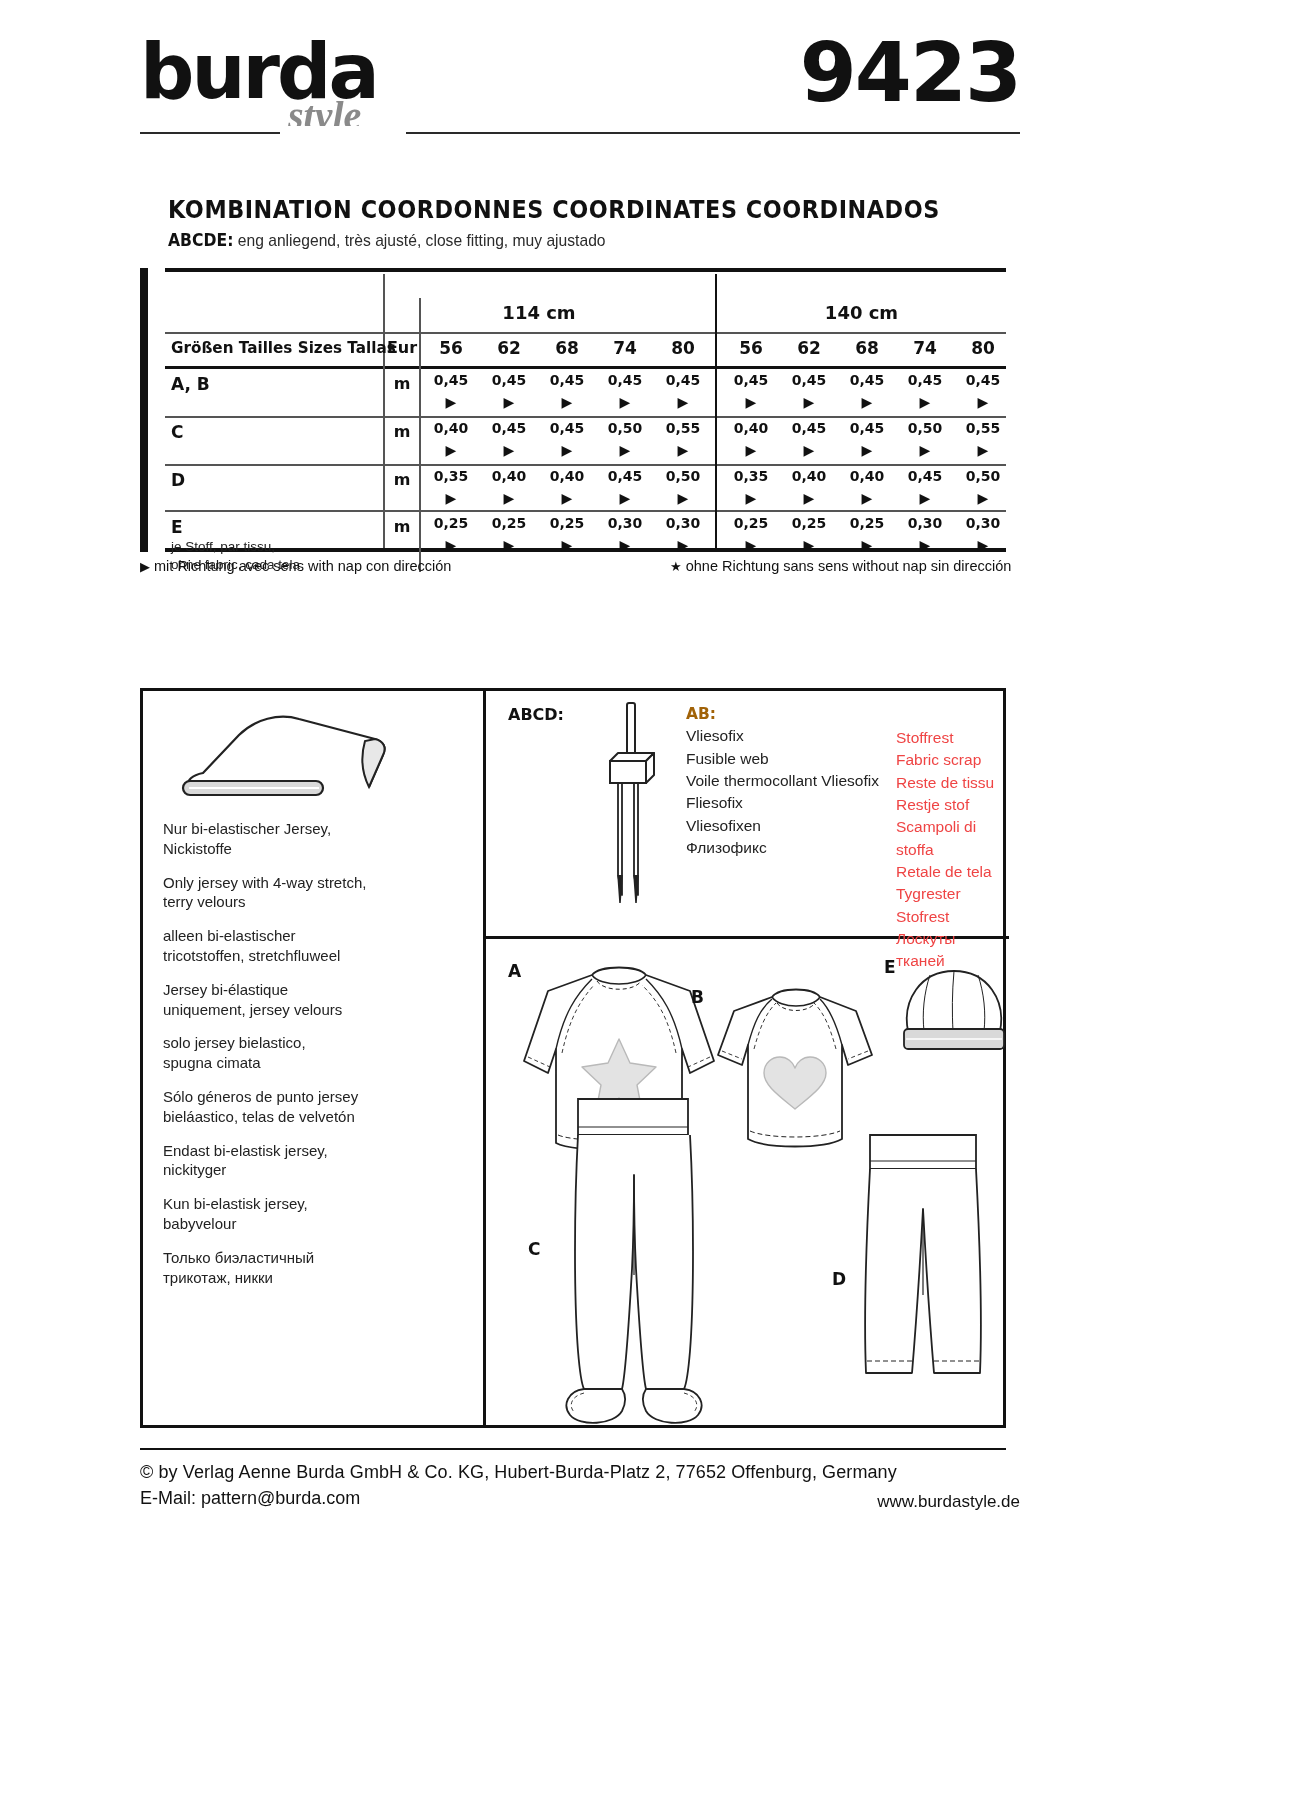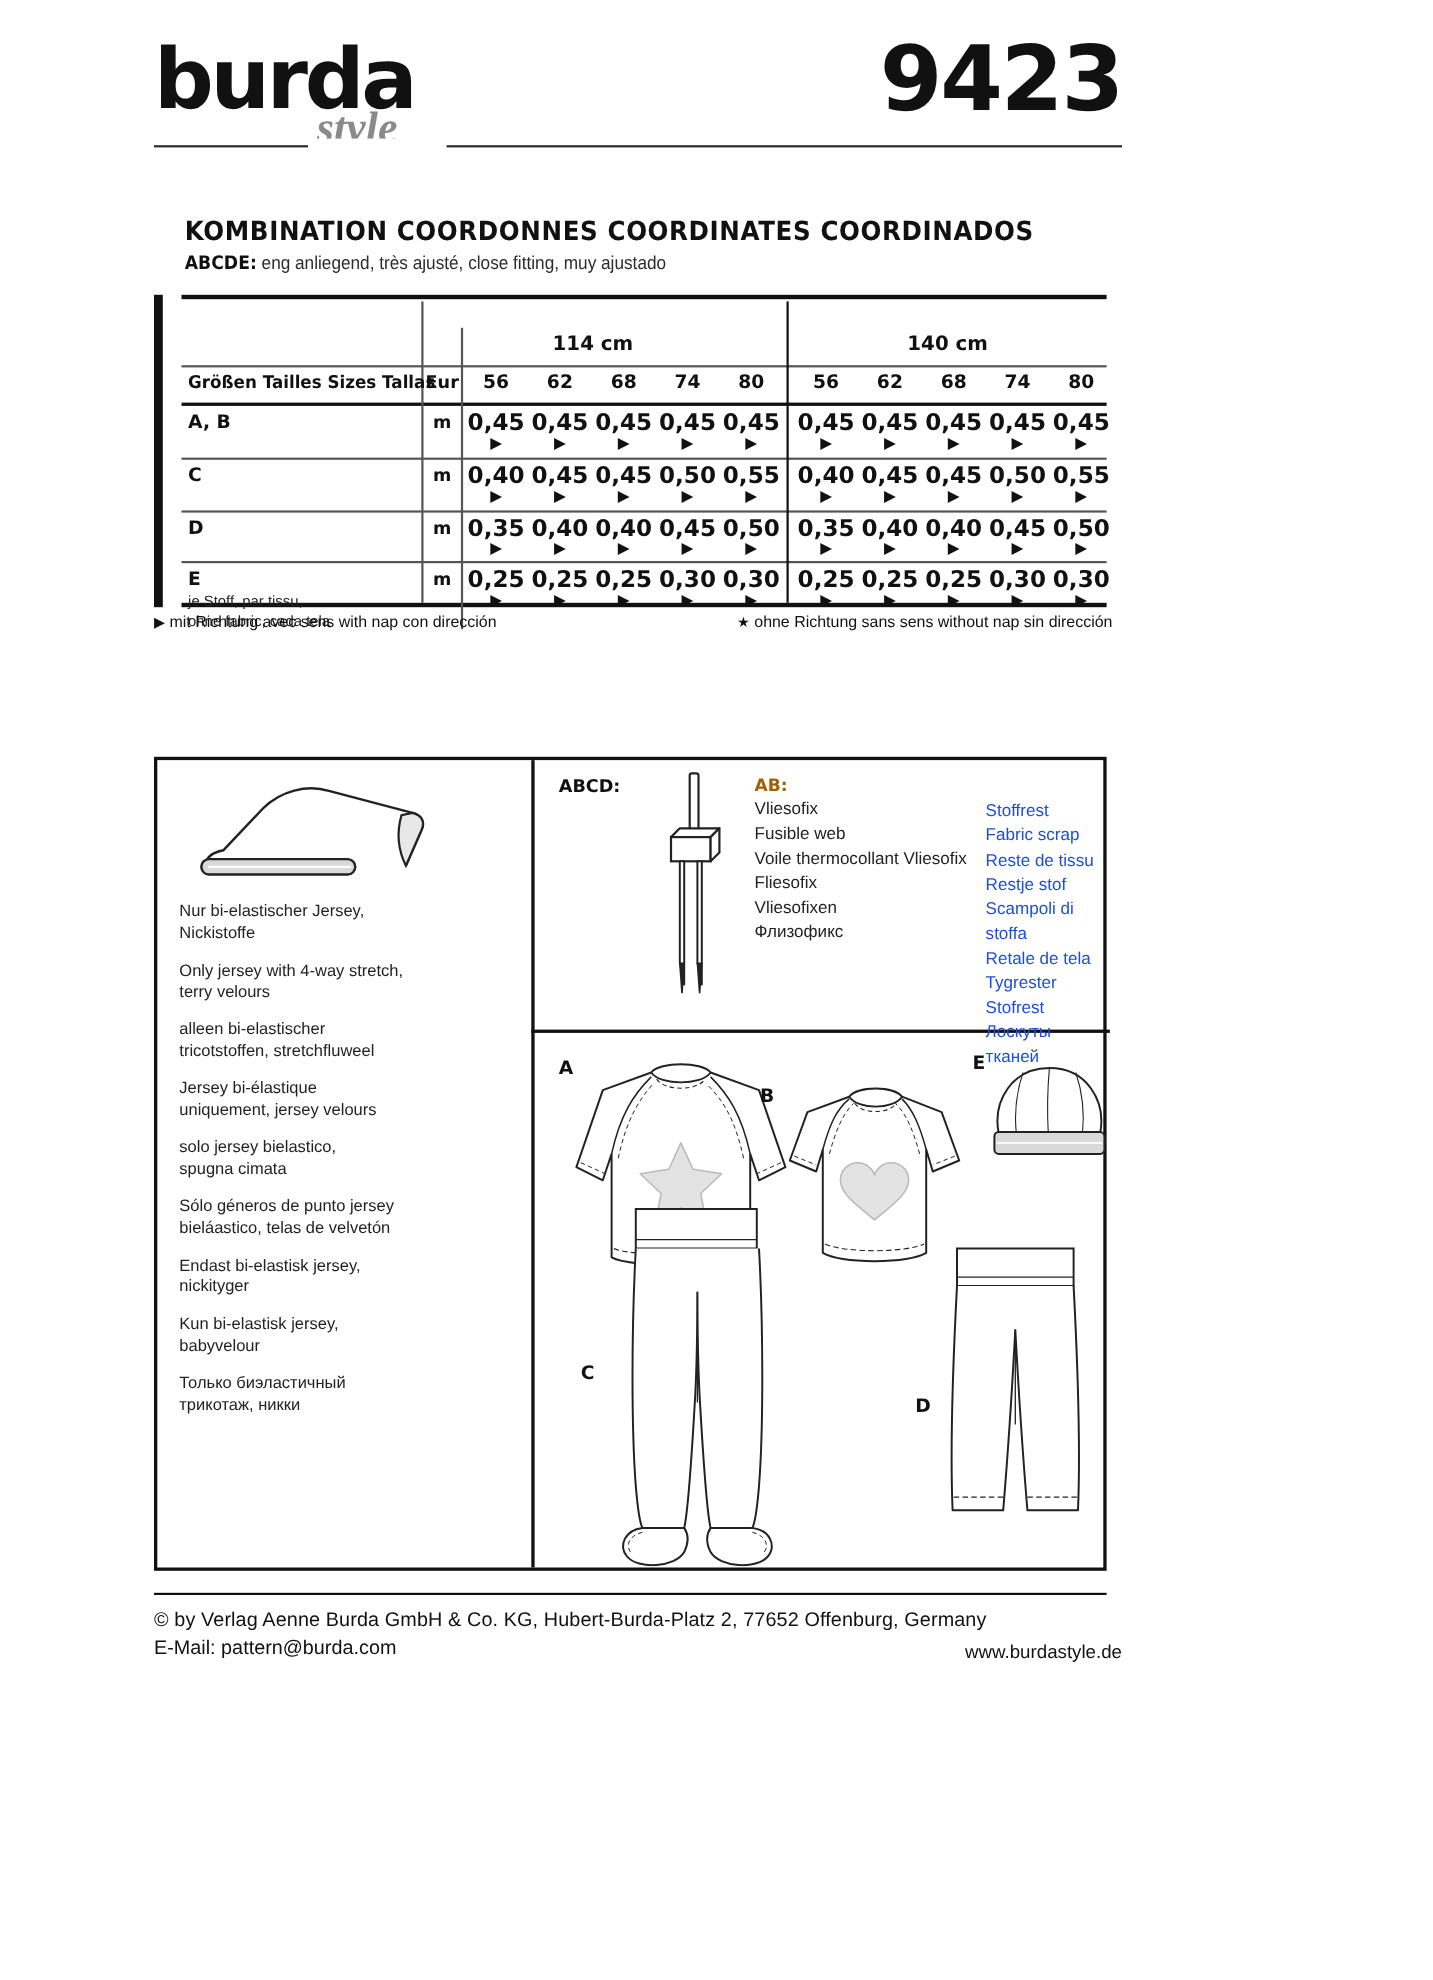--- a/index.html
+++ b/index.html
@@ -215,21 +215,21 @@
     font-family: "DejaVu Sans", sans-serif;
     font-weight: bold;
     font-size: 16px;
     color: #111111;
     text-align: center;
   }
   .val {
     position: absolute;
     font-family: "DejaVu Sans", sans-serif;
     font-weight: bold;
-    font-size: 21px;
+    font-size: 14px;
     color: #111111;
     text-align: center;
     width: 56px;
   }
   .nap {
     position: absolute;
     font-size: 14px;
     color: #111111;
     text-align: center;
     width: 56px;
@@ -321,21 +321,21 @@
     left: 200px; top: 12px;
     font-size: 15.5px;
     line-height: 1.44;
     color: #222222;
   }
   .notions-col2 {
     position: absolute;
     left: 410px; top: 36px;
     font-size: 15.5px;
     line-height: 1.44;
-    color: #1d4ed8;
+    color: #ef4444;
   }
   .notions-head {
     font-family: "DejaVu Sans", sans-serif;
     font-weight: bold;
     color: #a16207;
     font-size: 15.5px;
   }
 
   .garments-panel {
     position: absolute;

